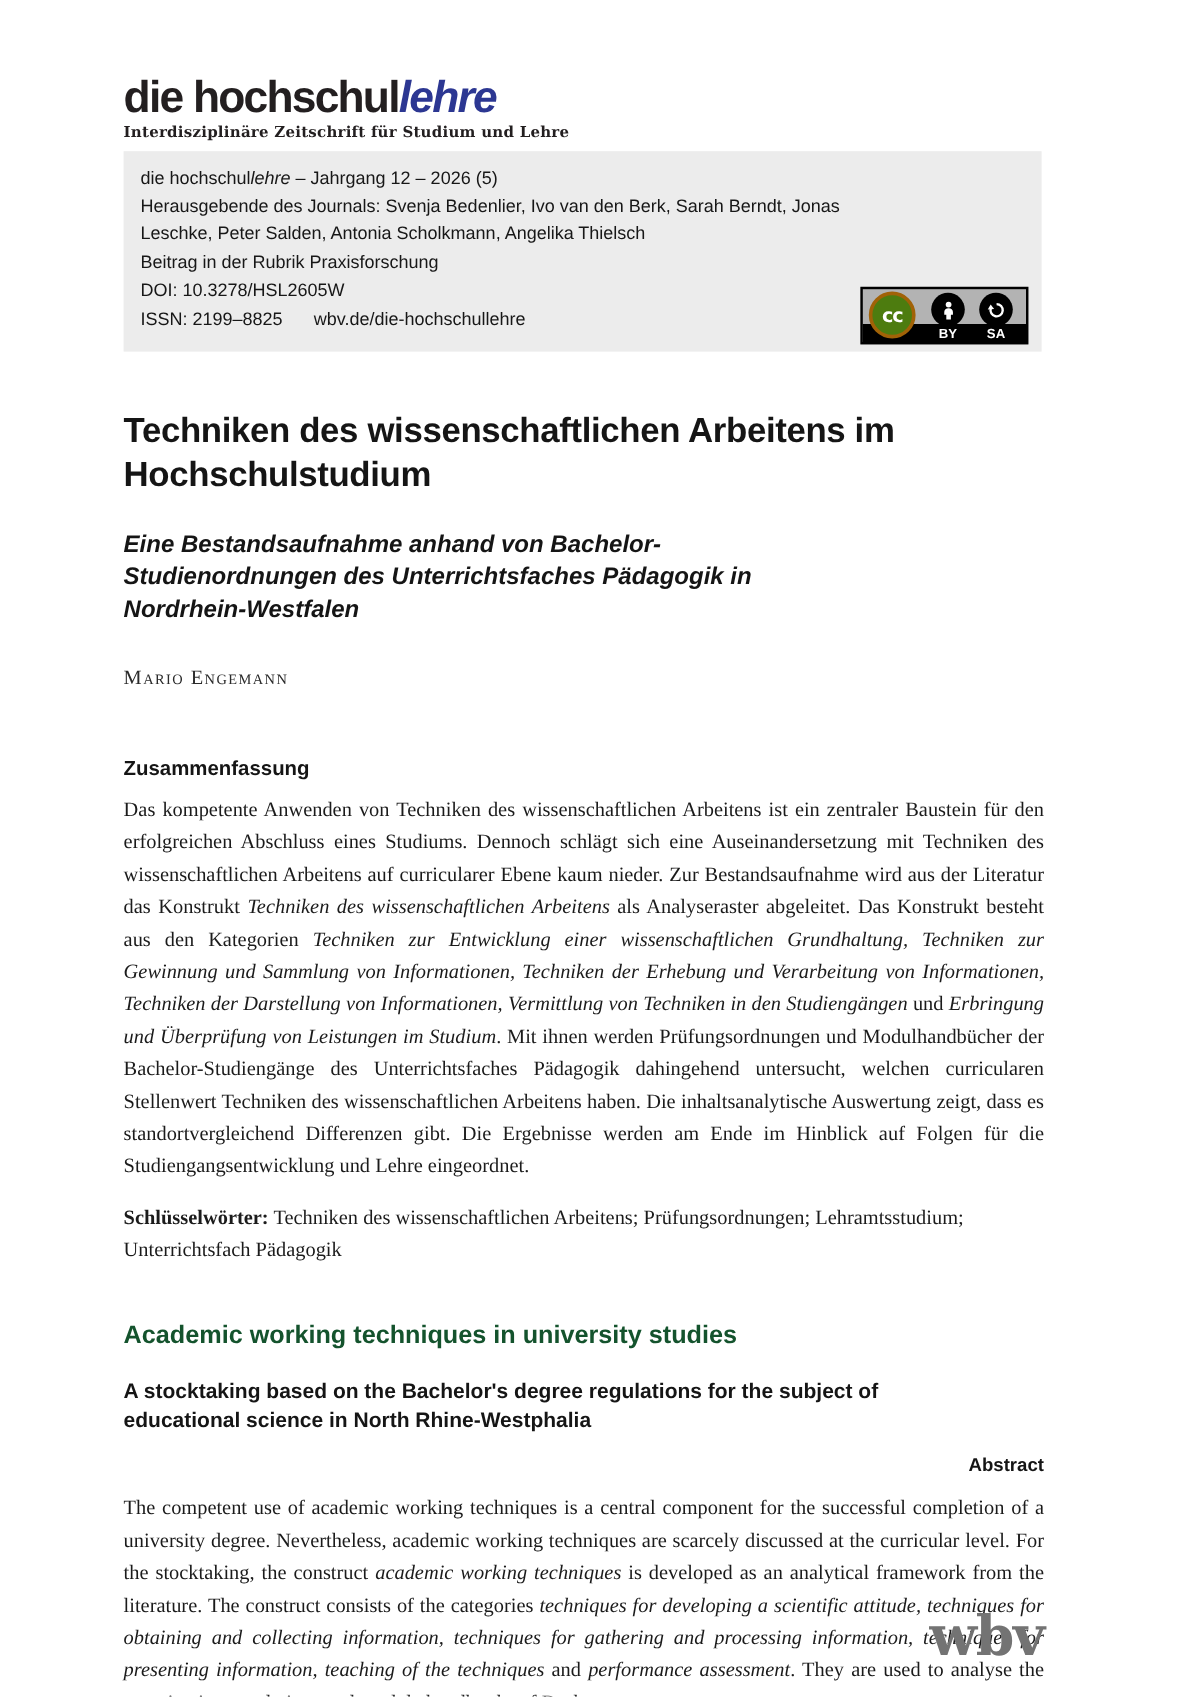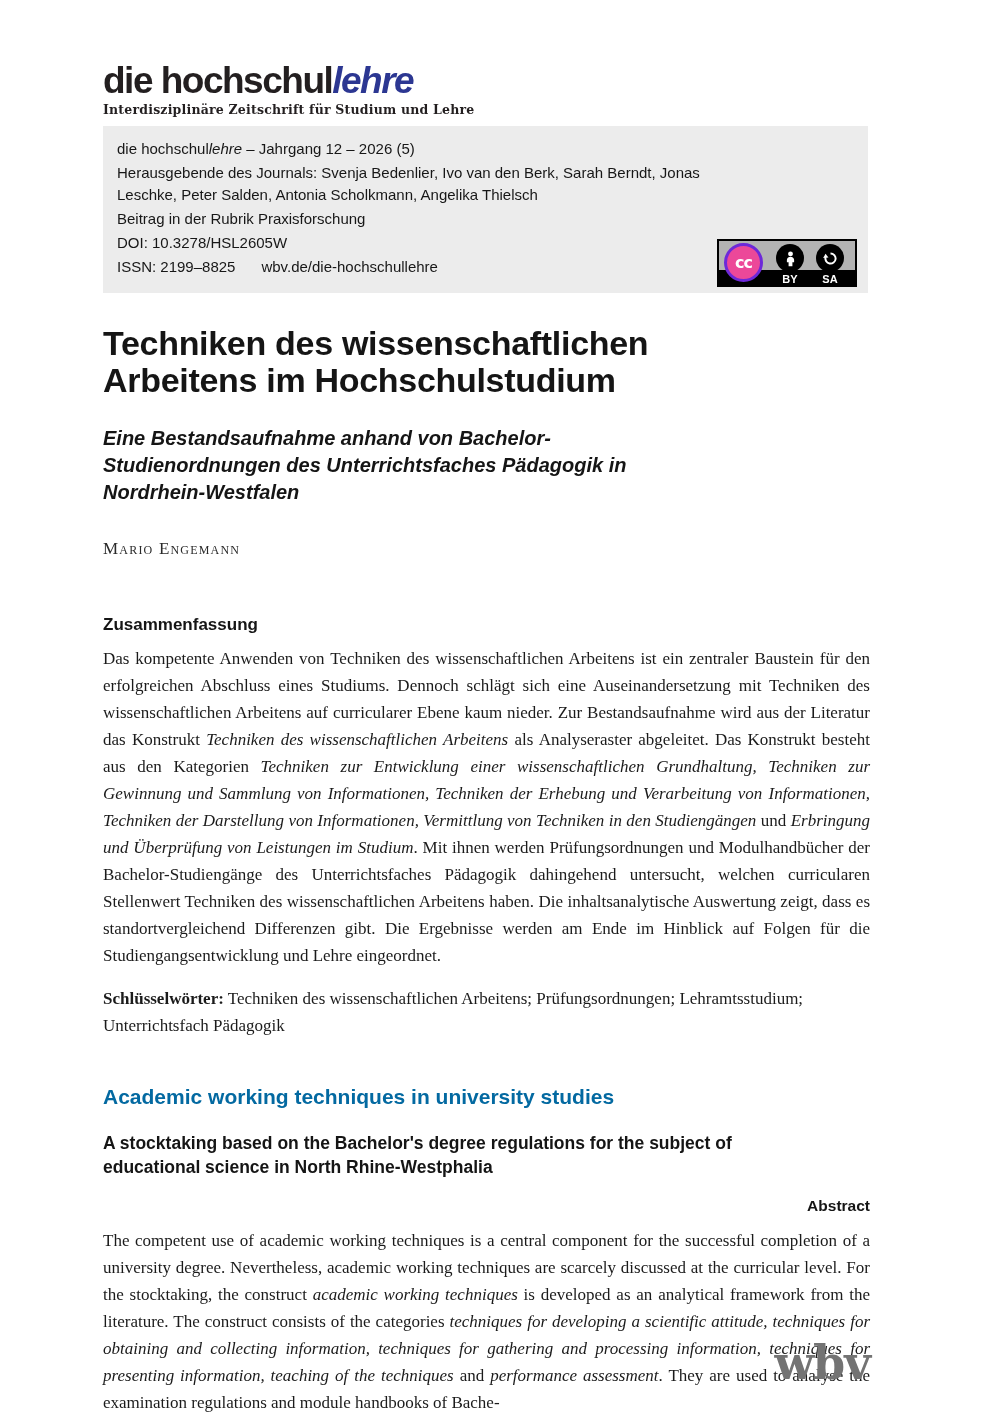--- a/index.html
+++ b/index.html
@@ -61,22 +61,22 @@
     border:2px solid #000;
     background:#b3b3b3;
     cursor:pointer;
   }
   .cc-strip { position:absolute; left:0; right:0; bottom:0; height:15px; background:#000; }
   .cc-circle-big {
     position:absolute; left:5px; top:2px;
     width:39px; height:39px;
     box-sizing:border-box;
     border-radius:50%;
-    background:#ec4899;
-    border:3px solid #6d28d9;
+    background:#4d7c0f;
+    border:3px solid #a16207;
     display:flex; align-items:center; justify-content:center;
     color:#fff;
     font-family:"DejaVu Sans", sans-serif;
     font-weight:bold;
     font-size:16px;
     letter-spacing:-1px;
   }
   .cc-col {
     position:absolute; top:3px;
     width:30px; height:44px;
@@ -94,24 +94,24 @@
     margin-top:1px;
     color:#fff;
     font-family:"Liberation Sans", sans-serif;
     font-weight:bold;
     font-size:11px;
     line-height:13px;
   }
 
   
   .title-de {
-    margin:32px 0 0;
-    font-family:"Liberation Sans", sans-serif;
-    font-weight:bold;
-    font-size:34px;
+    margin:48px 0 0;
+    font-family:"Liberation Sans", sans-serif;
+    font-weight:bold;
+    font-size:29px;
     line-height:37px;
     letter-spacing:-0.3px;
     color:#151515;
     max-width:700px;
   }
   .subtitle-de {
     margin:26px 0 0;
     font-family:"Liberation Sans", sans-serif;
     font-weight:bold;
     font-style:italic;
@@ -147,21 +147,21 @@
   .keywords {
     margin-top:16px;
     text-align:left;
   }
   .keywords strong { font-weight:bold; }
   .title-en {
     margin:46px 0 0;
     font-family:"Liberation Sans", sans-serif;
     font-weight:bold;
     font-size:21px;
-    color:#0369a1;
+    color:#14532d;
   }
   .subtitle-en {
     margin:22px 0 0;
     font-family:"Liberation Sans", sans-serif;
     font-weight:bold;
     font-size:17.5px;
     line-height:24px;
     color:#151515;
     max-width:730px;
   }

